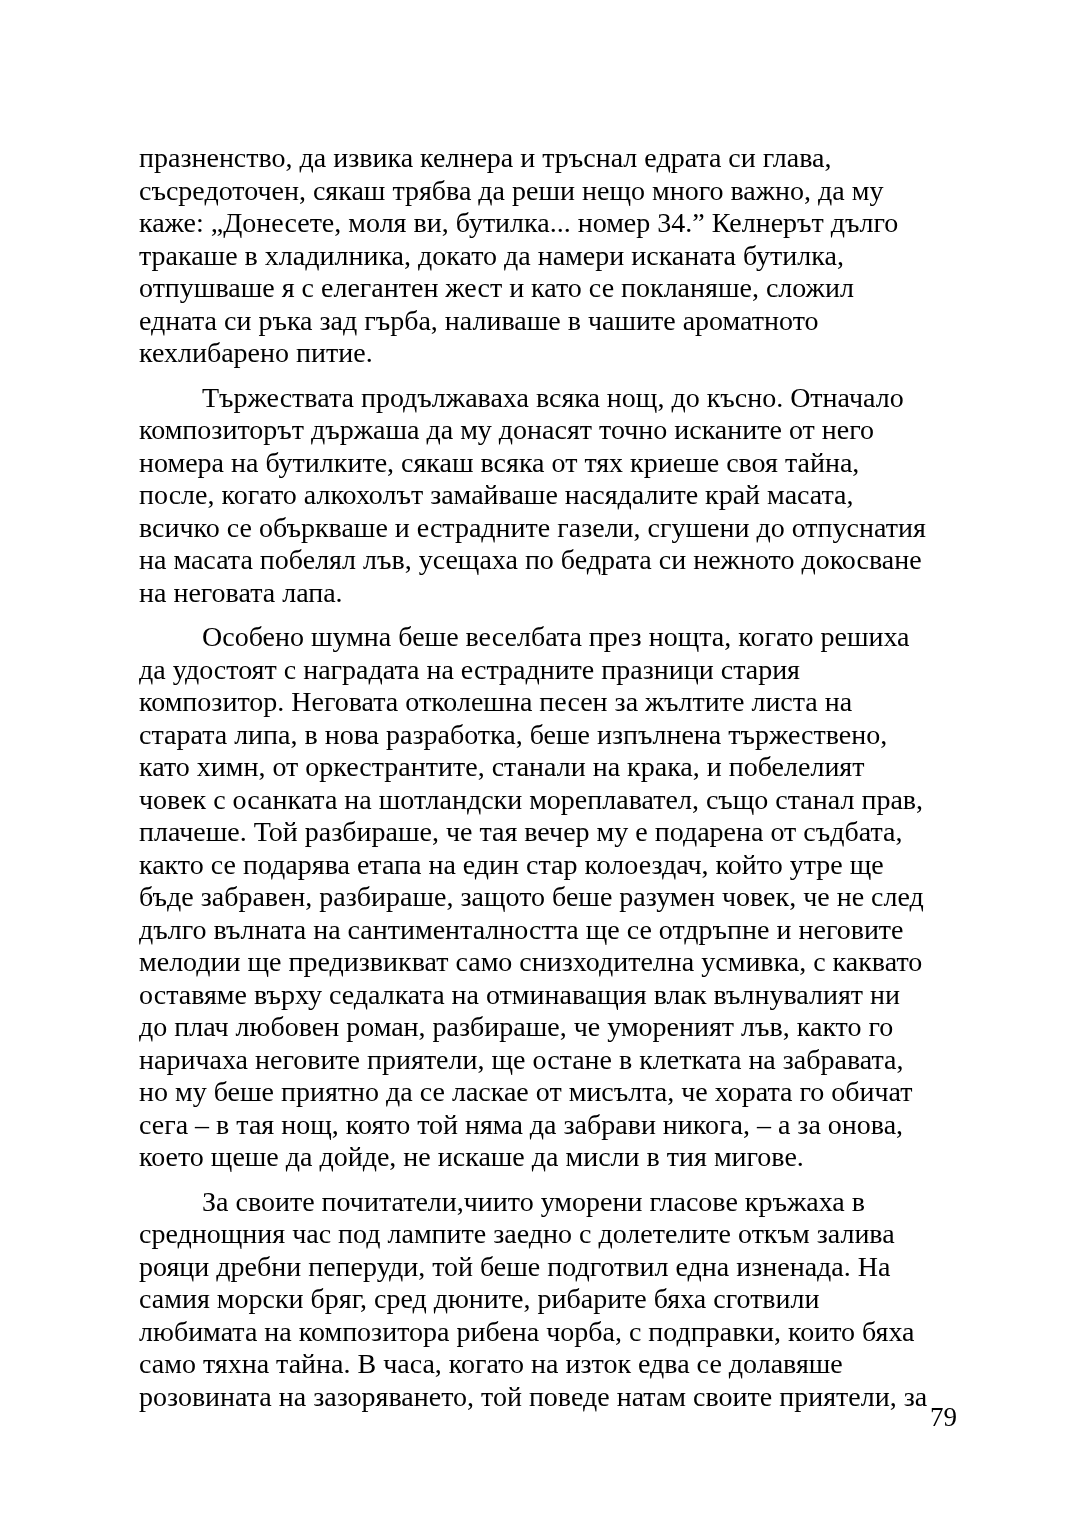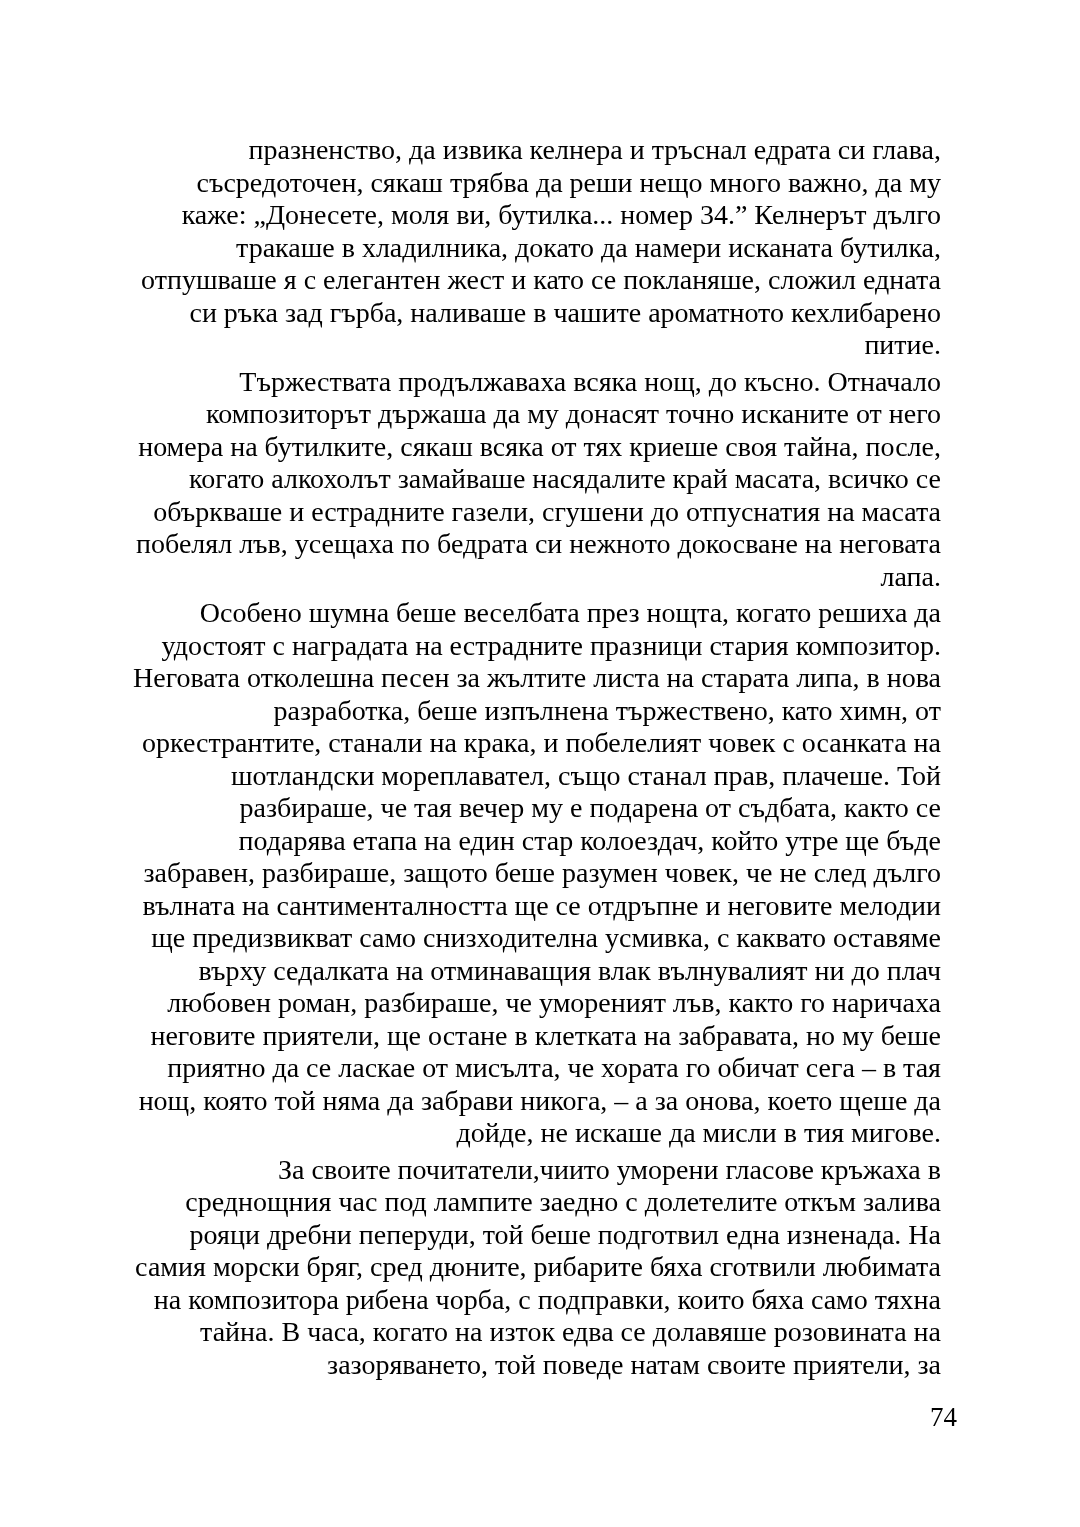--- a/index.html
+++ b/index.html
@@ -21,23 +21,22 @@
     left: 127px;
     top: 130px;
     width: 818px;
     font-size: 28px;
     line-height: 32.5px;
     text-align: left;
     letter-spacing: 0;
     word-spacing: 0;
   }
   .text-block p {
-    margin: 4px;
+    margin: 12px;
     padding: 0;
-    text-align: right;
   }
   .text-block p.indent {
     text-indent: 63px;
   }
   .text-block p.no-indent {
     text-indent: 0;
   }
   .page-number-row {
     position: absolute;
     left: 127px;
@@ -53,15 +52,15 @@
 
 <div class="page">
   <div class="text-block">
     <p class="no-indent">празненство, да извика келнера и тръснал едрата си глава, съсредоточен, сякаш трябва да реши нещо много важно, да му каже: „Донесете, моля ви, бутилка... номер 34.” Келнерът дълго тракаше в хладилника, докато да намери исканата бутилка, отпушваше я с елегантен жест и като се покланяше, сложил едната си ръка зад гърба, наливаше в чашите ароматното кехлибарено питие.</p>
     <p class="indent">Тържествата продължаваха всяка нощ, до късно. Отначало композиторът държаша да му донасят точно исканите от него номера на бутилките, сякаш всяка от тях криеше своя тайна, после, когато алкохолът замайваше насядалите край масата, всичко се объркваше и естрадните газели, сгушени до отпуснатия на масата побелял лъв, усещаха по бедрата си нежното докосване на неговата лапа.</p>
     <p class="indent">Особено шумна беше веселбата през нощта, когато решиха да удостоят с наградата на естрадните празници стария композитор. Неговата отколешна песен за жълтите листа на старата липа, в нова разработка, беше изпълнена тържествено, като химн, от оркестрантите, станали на крака, и побелелият човек с осанката на шотландски мореплавател, също станал прав, плачеше. Той разбираше, че тая вечер му е подарена от съдбата, както се подарява етапа на един стар колоездач, който утре ще бъде забравен, разбираше, защото беше разумен човек, че не след дълго вълната на сантименталността ще се отдръпне и неговите мелодии ще предизвикват само снизходителна усмивка, с каквато оставяме върху седалката на отминаващия влак вълнувалият ни до плач любовен роман, разбираше, че умореният лъв, както го наричаха неговите приятели, ще остане в клетката на забравата, но му беше приятно да се ласкае от мисълта, че хората го обичат сега – в тая нощ, която той няма да забрави никога, – а за онова, което щеше да дойде, не искаше да мисли в тия мигове.</p>
     <p class="indent">За своите почитатели,чиито уморени гласове кръжаха в среднощния час под лампите заедно с долетелите откъм залива рояци дребни пеперуди, той беше подготвил една изненада. На самия морски бряг, сред дюните, рибарите бяха сготвили любимата на композитора рибена чорба, с подправки, които бяха само тяхна тайна. В часа, когато на изток едва се долавяше розовината на зазоряването, той поведе натам своите приятели, за</p>
   </div>
 
   <div class="page-number-row">
-    <span>74</span>
+    <span>79</span>
   </div>
 </div>
 
 </body></html>

